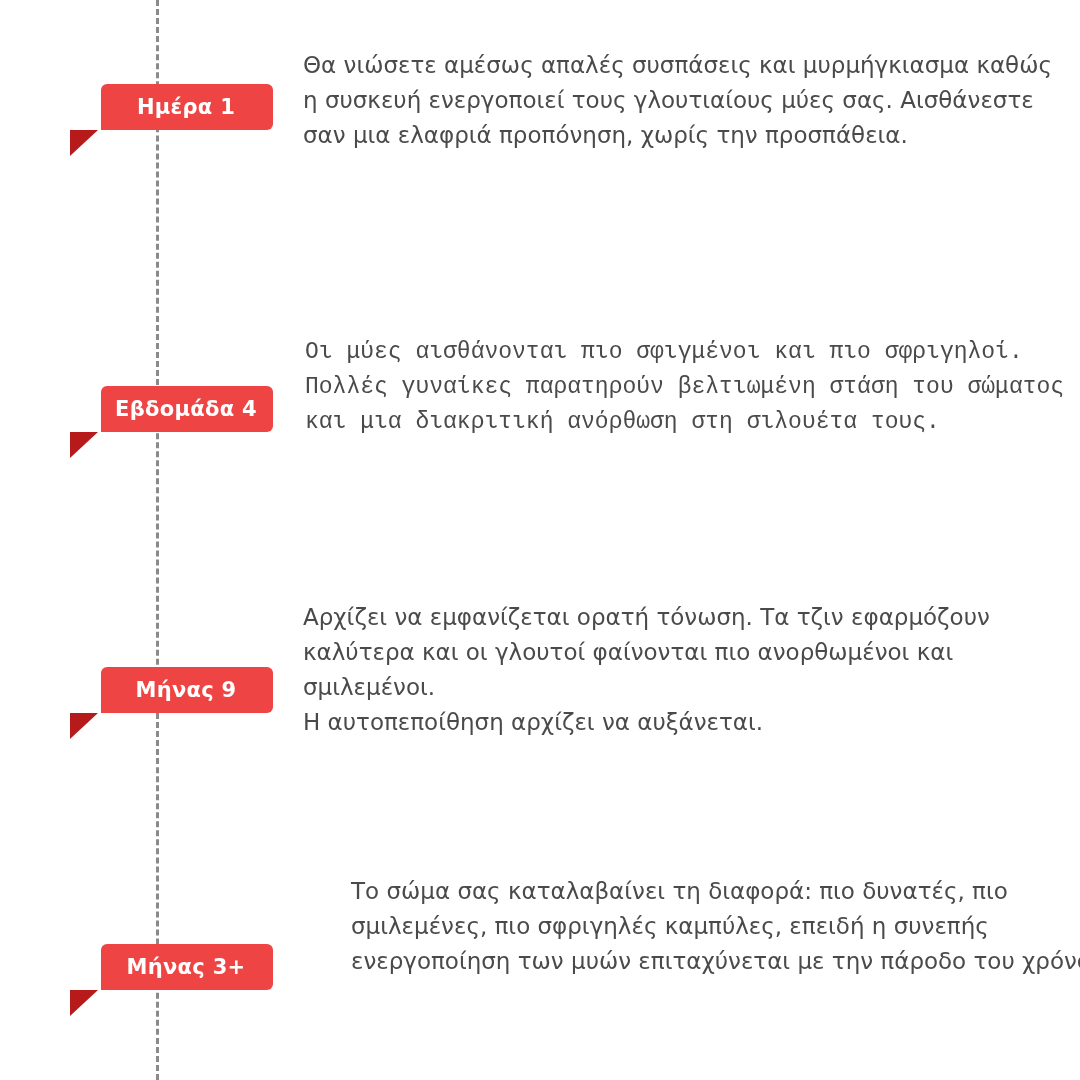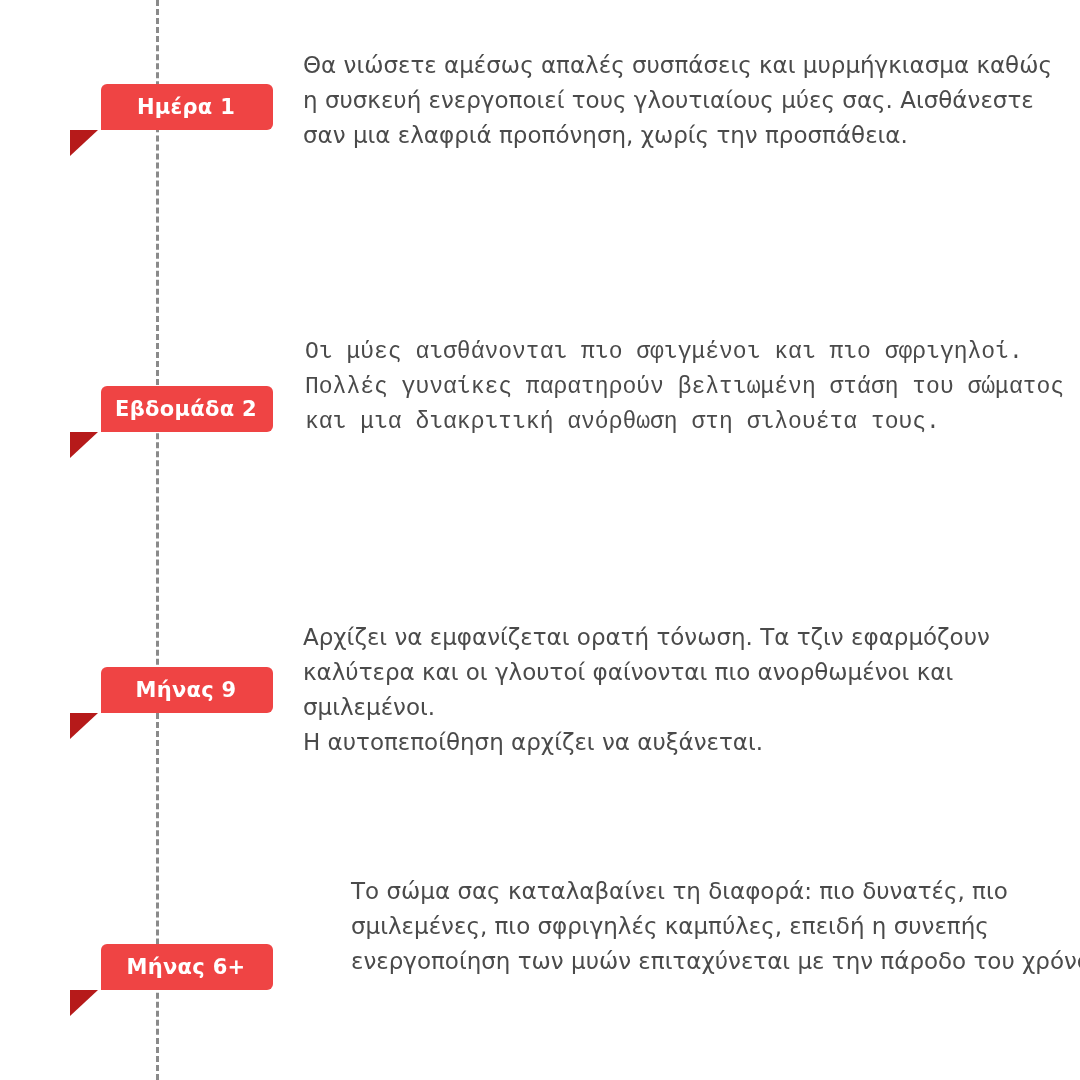--- a/index.html
+++ b/index.html
@@ -88,21 +88,21 @@
   #row-0 { top: 0; }
   #row-0 .label-wrap { top: 84px; }
   #row-0 .text { top: 48px; }
 
   #row-1 { top: 0; }
   #row-1 .label-wrap { top: 386px; }
   #row-1 .text { top: 335px; left: 305px; font-family: Liberation Mono, monospace; }
 
   #row-2 { top: 0; }
   #row-2 .label-wrap { top: 667px; }
-  #row-2 .text { top: 620px; }
+  #row-2 .text { top: 600px; }
 
   #row-3 { top: 0; }
   #row-3 .label-wrap { top: 944px; }
   #row-3 .text { top: 874px; margin-left: 48px; }
 </style>
 </head>
 <body>
 
 <div id="timeline">
 
@@ -111,36 +111,36 @@
   <div class="row" id="row-0">
     <div class="label-wrap">
       <div class="ribbon">Ημέρα 1</div>
       <div class="ribbon-tail"></div>
     </div>
     <div class="text">Θα νιώσετε αμέσως απαλές συσπάσεις και μυρμήγκιασμα καθώς η συσκευή ενεργοποιεί τους γλουτιαίους μύες σας. Αισθάνεστε σαν μια ελαφριά προπόνηση, χωρίς την προσπάθεια.</div>
   </div>
 
   <div class="row" id="row-1">
     <div class="label-wrap">
-      <div class="ribbon">Εβδομάδα 2</div>
+      <div class="ribbon">Εβδομάδα 4</div>
       <div class="ribbon-tail"></div>
     </div>
     <div class="text">Οι μύες αισθάνονται πιο σφιγμένοι και πιο σφριγηλοί. Πολλές γυναίκες παρατηρούν βελτιωμένη στάση του σώματος και μια διακριτική ανόρθωση στη σιλουέτα τους.</div>
   </div>
 
   <div class="row" id="row-2">
     <div class="label-wrap">
       <div class="ribbon">Μήνας 9</div>
       <div class="ribbon-tail"></div>
     </div>
     <div class="text">Αρχίζει να εμφανίζεται ορατή τόνωση. Τα τζιν εφαρμόζουν καλύτερα και οι γλουτοί φαίνονται πιο ανορθωμένοι και σμιλεμένοι.
 Η αυτοπεποίθηση αρχίζει να αυξάνεται.</div>
   </div>
 
   <div class="row" id="row-3">
     <div class="label-wrap">
-      <div class="ribbon">Μήνας 6+</div>
+      <div class="ribbon">Μήνας 3+</div>
       <div class="ribbon-tail"></div>
     </div>
     <div class="text">Το σώμα σας καταλαβαίνει τη διαφορά: πιο δυνατές, πιο σμιλεμένες, πιο σφριγηλές καμπύλες, επειδή η συνεπής ενεργοποίηση των μυών επιταχύνεται με την πάροδο του χρόνου.</div>
   </div>
 
 </div>
 
 </body></html>

